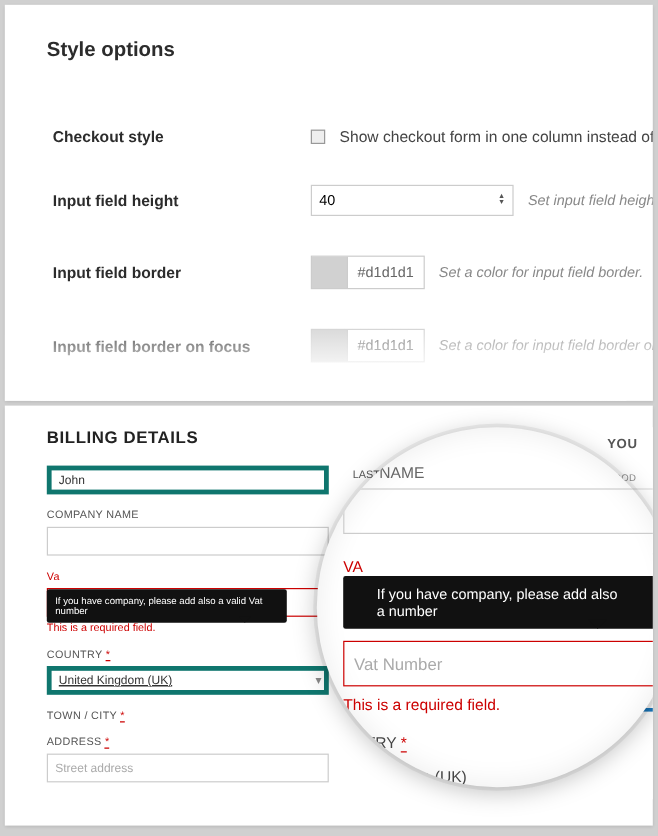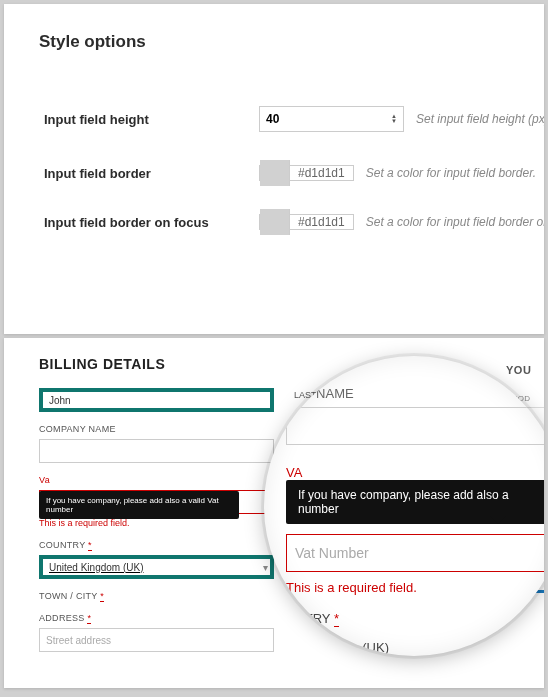--- a/index.html
+++ b/index.html
@@ -9,24 +9,24 @@
 .panel-top { height: 330px; overflow: hidden; position: relative; }
 .panel-bottom { height: 350px; position: relative; overflow: hidden; background: #fff; }
 
 .section-title { font-size: 17px; font-weight: 600; color: #2c2c2c; padding: 28px 0 0 35px; }
 .settings-body { background: #fff; margin: 24px 22px 0 22px; padding: 16px 0 0 0; }
 .setting-row { display: flex; align-items: center; padding: 14px 0 18px 18px; border-bottom: 1px solid transparent; }
 .setting-label { width: 215px; font-size: 13px; font-weight: 700; color: #2c2c2c; flex-shrink: 0; }
 .setting-control { display: flex; align-items: center; gap: 12px; font-size: 12px; }
 .checkbox { width: 12px; height: 12px; border: 1px solid #999; background: #eee; flex-shrink: 0; }
 .check-text { color: #444; font-size: 13px; white-space: nowrap; }
-.num-input { width: 145px; height: 26px; border: 1px solid #ccc; padding: 10px 6px; font-size: 12px; display: flex; align-items: center; justify-content: space-between; font-weight: bold; }
+.num-input { width: 169px; height: 26px; border: 1px solid #ccc; padding: 10px 6px; font-size: 12px; display: flex; align-items: center; justify-content: space-between; }
 .spinner { display: flex; flex-direction: column; gap: 0; font-size: 6px; color: #555; line-height: 5px; }
 .help-text { color: #888; font-style: italic; font-size: 12px; white-space: nowrap; }
-.color-input { display: flex; align-items: center; border: 1px solid #ccc; height: 16px; }
+.color-input { display: flex; align-items: center; border: 1px solid #ccc; height: 28px; }
 .swatch { width: 30px; height: 26px; border-right: 1px solid #ccc; }
 .swatch.grey { background: #d1d1d1; }
 .hex { padding: 0 8px; font-size: 12px; color: #666; min-width: 58px; }
 
 .fade-overlay { position: absolute; left: 0; right: 0; bottom: 0; height: 70px; background: linear-gradient(to bottom, rgba(255,255,255,0) 0%, rgba(255,255,255,0.95) 70%); pointer-events: none; }
 
 
 .checkout { padding: 18px 0 0 35px; font-family: Arial, sans-serif; }
 .billing-title { font-size: 14px; font-weight: 700; letter-spacing: 0.5px; color: #222; margin-bottom: 16px; font-family: "Arial Black", Arial, sans-serif; }
 .field-group { margin-bottom: 12px; }
@@ -44,21 +44,21 @@
 
 .tooltip-sm { position: absolute; left: 35px; top: 153px; background: #111; color: #fff; font-size: 8px; padding: 5px 7px; border-radius: 2px; width: 200px; z-index: 5; }
 .tooltip-sm::after { content: ""; position: absolute; right: 30px; bottom: -5px; border: 5px solid transparent; border-top-color: #111; }
 
 
 .mag { position: absolute; right: -20px; top: 18px; width: 300px; height: 300px; border-radius: 50%; background: #fff; box-shadow: 0 0 0 3px rgba(0,0,0,0.06), 0 4px 20px rgba(0,0,0,0.25), inset 0 0 25px rgba(0,0,0,0.08); overflow: hidden; z-index: 10; }
 .mag-inner { padding: 30px 18px 0 22px; }
 .mag-label { font-size: 13px; color: #666; margin-bottom: 6px; }
 .mag-input { height: 38px; border: 1px solid #ccc; width: 100%; margin-bottom: 20px; padding: 0 8px; display: flex; align-items: center; color: #aaa; }
 .mag-vat-label { font-size: 13px; color: #c00; margin-bottom: 0; }
-.mag-tooltip { background: #111; color: #fff; padding: 8px 12px; font-size: 12px; border-radius: 2px; position: relative; margin-bottom: 10px; }
+.mag-tooltip { background: #111; color: #fff; padding: 8px 28px; font-size: 12px; border-radius: 2px; position: relative; margin-bottom: 10px; }
 .mag-tooltip::after { content: ""; position: absolute; right: 40px; bottom: -8px; border: 8px solid transparent; border-top-color: #111; }
 .mag-vat-input { height: 38px; border: 1px solid #c00; width: 100%; padding: 0 8px; display: flex; align-items: center; color: #aaa; font-size: 14px; }
 .mag-err { color: #c00; font-size: 13px; margin-top: 8px; }
 .mag-country-label { font-size: 13px; margin-top: 16px; }
 .mag-country-label .nt { color: #444; }
 .mag-country-label .req2 { color: #c00; border-bottom: 1px dashed #c00; }
 .mag-country-val { color: #444; font-size: 13px; margin-top: 14px; padding-left: 30px; }
 
 
 .sidebar-frag { position: absolute; right: -10px; top: 18px; width: 54px; height: 310px; background: #fff; z-index: 3; font-size: 9px; color: #555; padding: 8px 0 0 6px;}
@@ -69,20 +69,27 @@
 .radio.on::after { content: ""; display: block; width: 5px; height: 5px; background: #444; border-radius: 50%; margin: 1px; }
 .bluebar { height: 3px; width: 42px; background: #1a7abf; margin-top: 8px; }
 </style>
 </head>
 <body>
 
 <div class="panel panel-top">
   <div class="section-title">Style options</div>
   <div class="settings-body">
 
+    <div class="setting-row">
+      <div class="setting-label">Checkout style</div>
+      <div class="setting-control">
+        <div class="checkbox"></div>
+        <span class="check-text">Show checkout form in one column instead of</span>
+      </div>
+    </div>
 
     <div class="setting-row">
       <div class="setting-label">Input field height</div>
       <div class="setting-control">
         <div class="num-input">
           <span>40</span>
           <span class="spinner">▲<br>▼</span>
         </div>
         <span class="help-text">Set input field height (px)</span>
       </div>

